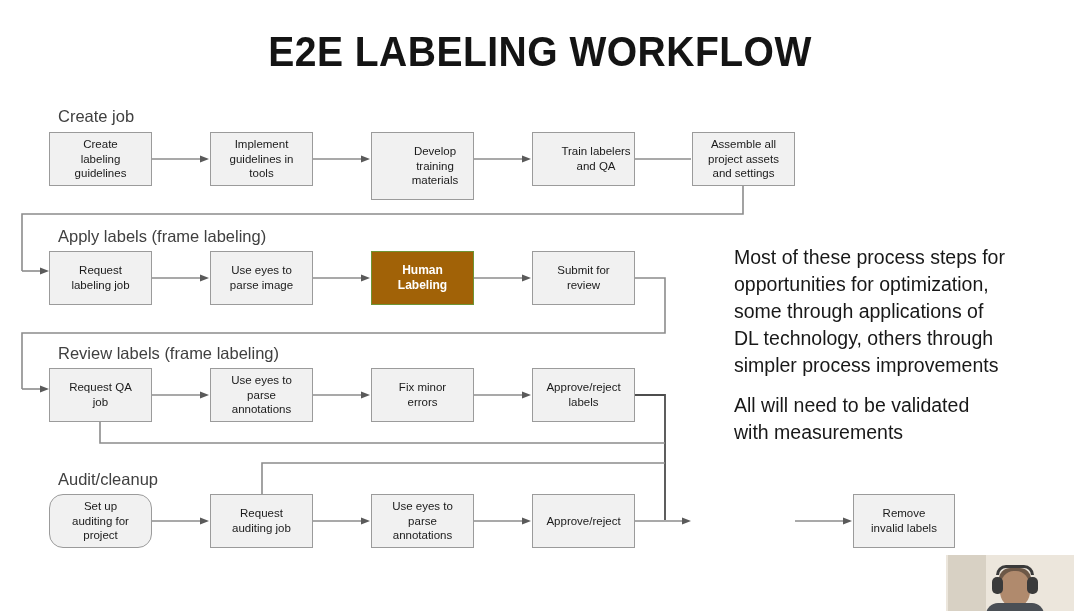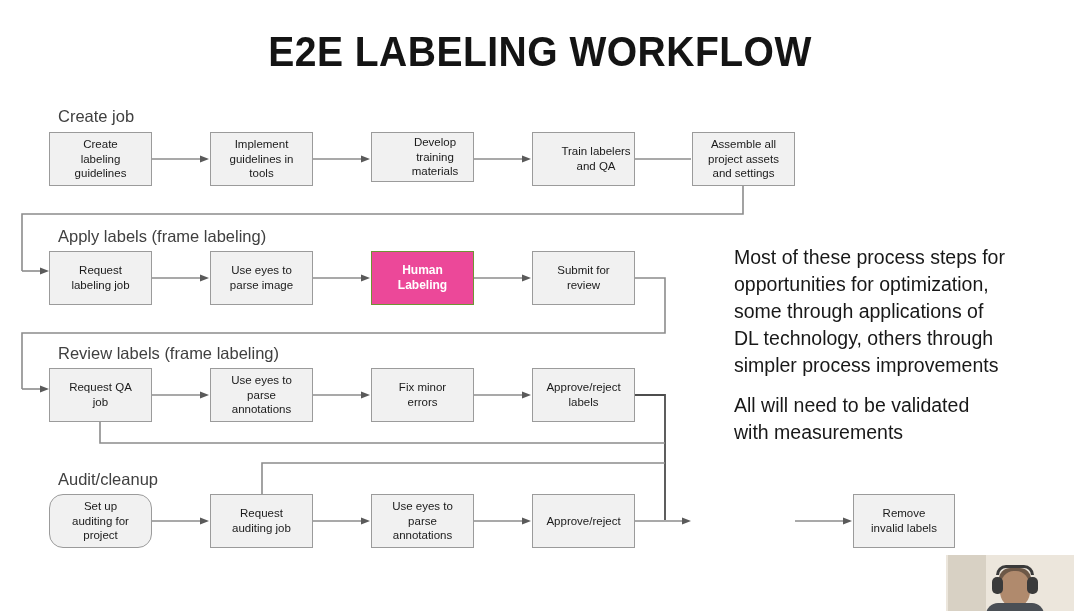--- a/index.html
+++ b/index.html
@@ -48,21 +48,21 @@
     align-items:center;
     justify-content:center;
     text-align:center;
     font-size:11.5px;
     line-height:1.28;
     color:#1a1a1a;
     padding:2px 3px;
     white-space:pre-line;
   }
   .node.green{
-    background:#ec4899;
+    background:#a16207;
     border:1px solid #6f9434;
     color:#ffffff;
     font-weight:bold;
     font-size:12px;
   }
 
   
   .note{
     position:absolute;
     font-size:19.5px;
@@ -158,21 +158,21 @@
   <div class="grp-label" style="left:58px;top:227px;">Apply labels (frame labeling)</div>
   <div class="grp-label" style="left:58px;top:344px;">Review labels (frame labeling)</div>
   <div class="grp-label" style="left:58px;top:470px;">Audit/cleanup</div>
 
   <div class="node" style="left:49px;top:132px;width:103px;height:54px;">Create
 labeling
 guidelines</div>
   <div class="node" style="left:210px;top:132px;width:103px;height:54px;">Implement
 guidelines in
 tools</div>
-  <div class="node" style="left:371px;top:132px;width:103px;height:50px;padding-left:28px;">Develop
+  <div class="node" style="left:371px;top:132px;width:103px;height:68px;padding-left:28px;">Develop
 training
 materials</div>
   <div class="node" style="left:532px;top:132px;width:103px;height:54px;padding-left:28px;">Train labelers
 and QA</div>
   <div class="node" style="left:692px;top:132px;width:103px;height:54px;">Assemble all
 project assets
 and settings</div>
 
   <div class="node" style="left:49px;top:251px;width:103px;height:54px;">Request
 labeling job</div>

